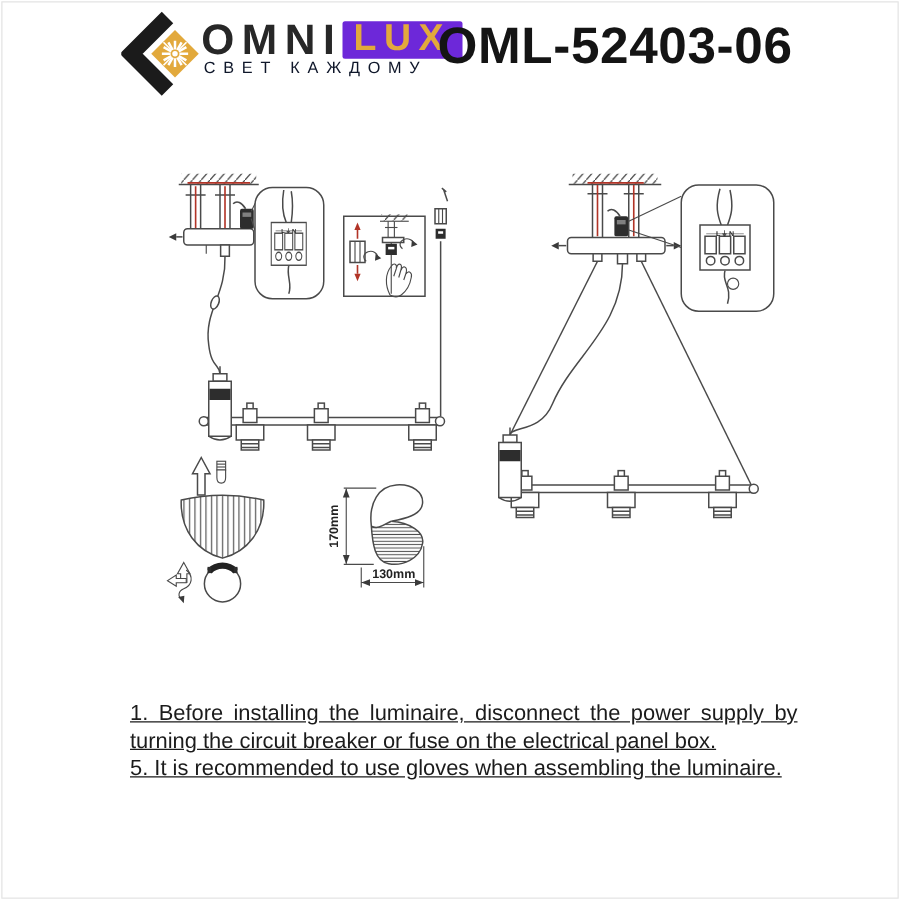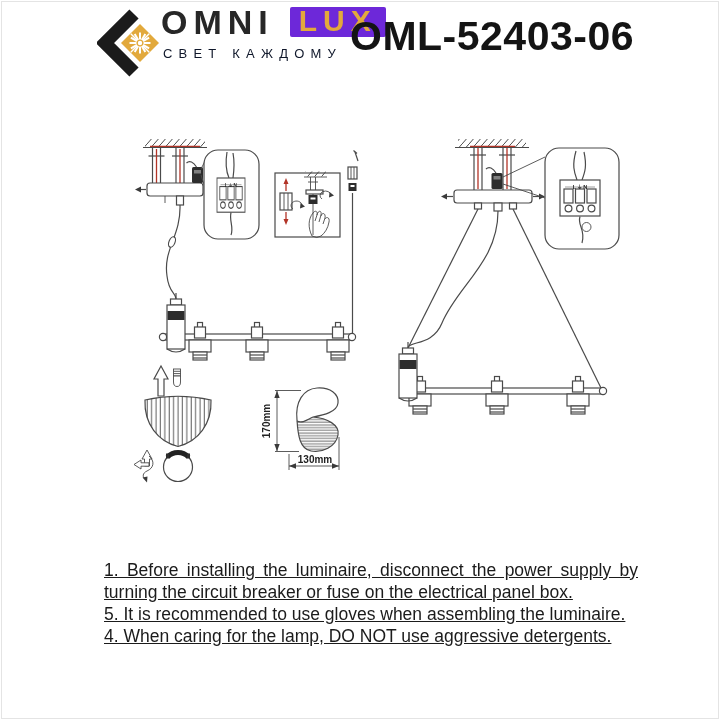--- a/index.html
+++ b/index.html
@@ -4,21 +4,21 @@
 <style>
   html,body { margin:0; padding:0; }
   body {
     width:720px; height:720px; background:#ffffff; position:relative;
     font-family:"Liberation Sans", sans-serif; overflow:hidden;
   }
   .frame { position:absolute; inset:1px; border:1px solid #e4e4e4; pointer-events:none; }
 
   
   .logo-mark { position:absolute; left:97px; top:9px; }
-  .brand-row { position:absolute; left:161px; top:5px; display:flex; align-items:center; gap:16px;justify-content:center; }
+  .brand-row { position:absolute; left:161px; top:15px; display:flex; align-items:center; gap:0;justify-content:center; }
   .brand-omni { font-size:34px; font-weight:700; letter-spacing:6px; color:#272727; line-height:1; }
   .brand-lux-box { background:#6d28d9; border-radius:2px; height:30px; display:flex; align-items:center; padding:0 9px; }
   .brand-lux { font-size:30px; font-weight:700; letter-spacing:6px; color:#e2a93c; line-height:1; transform:translateY(-1px); }
   .tagline { position:absolute; left:163px; top:46px; font-size:13px; letter-spacing:6.2px; color:#0f172a; white-space:nowrap; }
   .model-no { position:absolute; left:350px; top:16px; font-size:41px; font-weight:700; letter-spacing:0.5px; color:#141414; line-height:1; white-space:nowrap; }
 
   
   svg.diagram { position:absolute; left:0; top:0; }
   .ln  { stroke:#4a4a4a; stroke-width:1.2; fill:none; }
   .lnt { stroke:#4a4a4a; stroke-width:0.9; fill:none; }
@@ -304,14 +304,13 @@
       <polygon points="296,463.3 289,466 296,468.7" class="blkf"></polygon>
       <polygon points="332,463.3 339,466 332,468.7" class="blkf"></polygon>
       <text x="315" y="462.5" text-anchor="middle" class="dimtxt">130mm</text>
     </g>
   </g>
 </svg>
 
 <div class="instr-block">
   <p class="instr">1. Before installing the luminaire, disconnect the power supply by turning the circuit breaker or fuse on the electrical panel box.</p>
   <p class="instr">5. It is recommended to use gloves when assembling the luminaire.</p>
-  <p class="instr">4. When caring for the lamp, DO NOT use aggressive detergents.</p>
 </div>
 
 </body></html>

